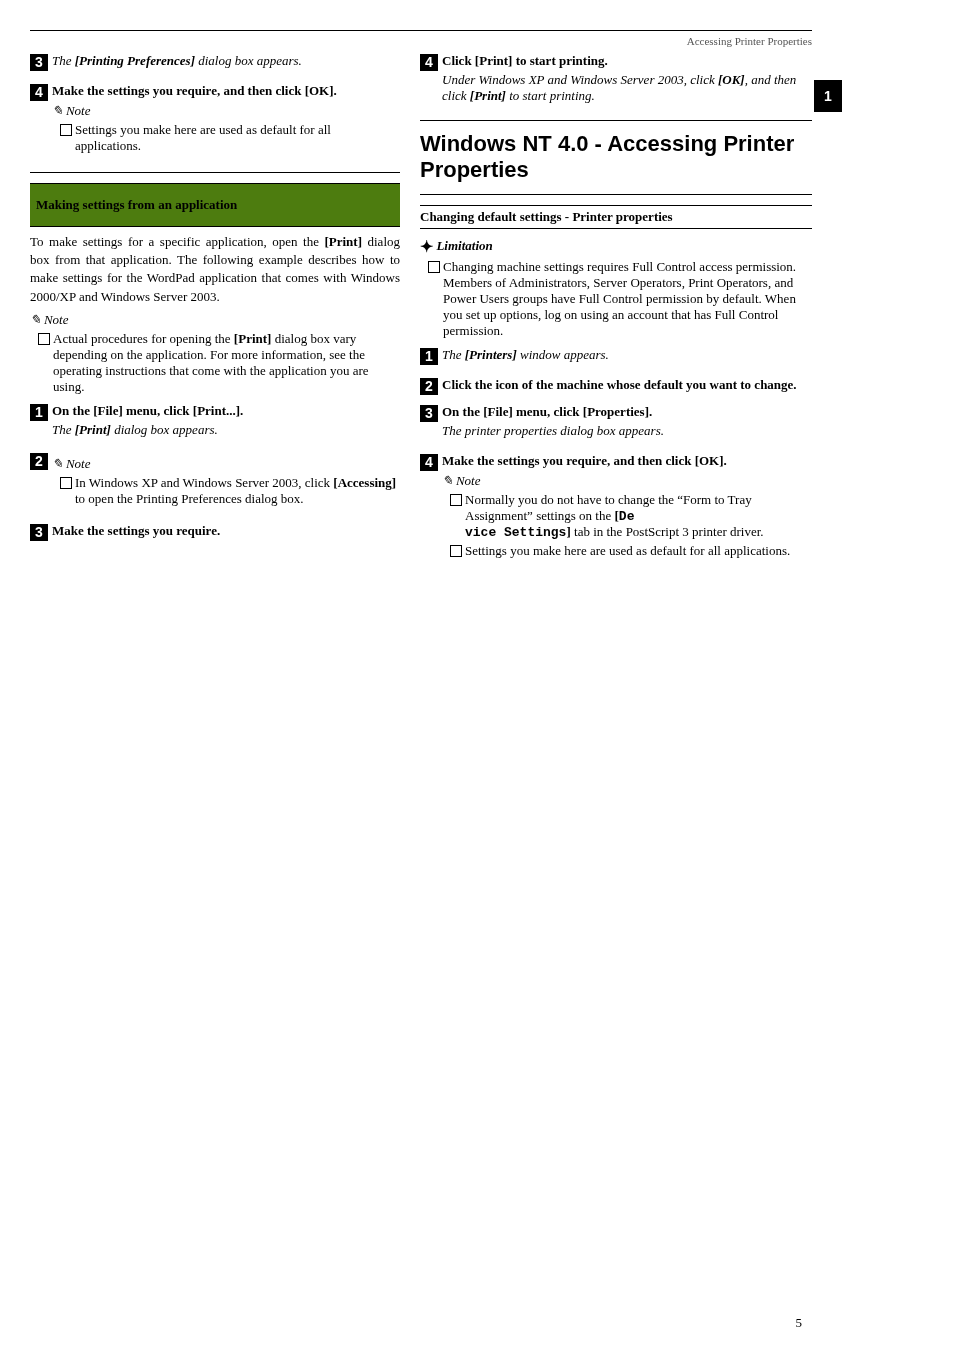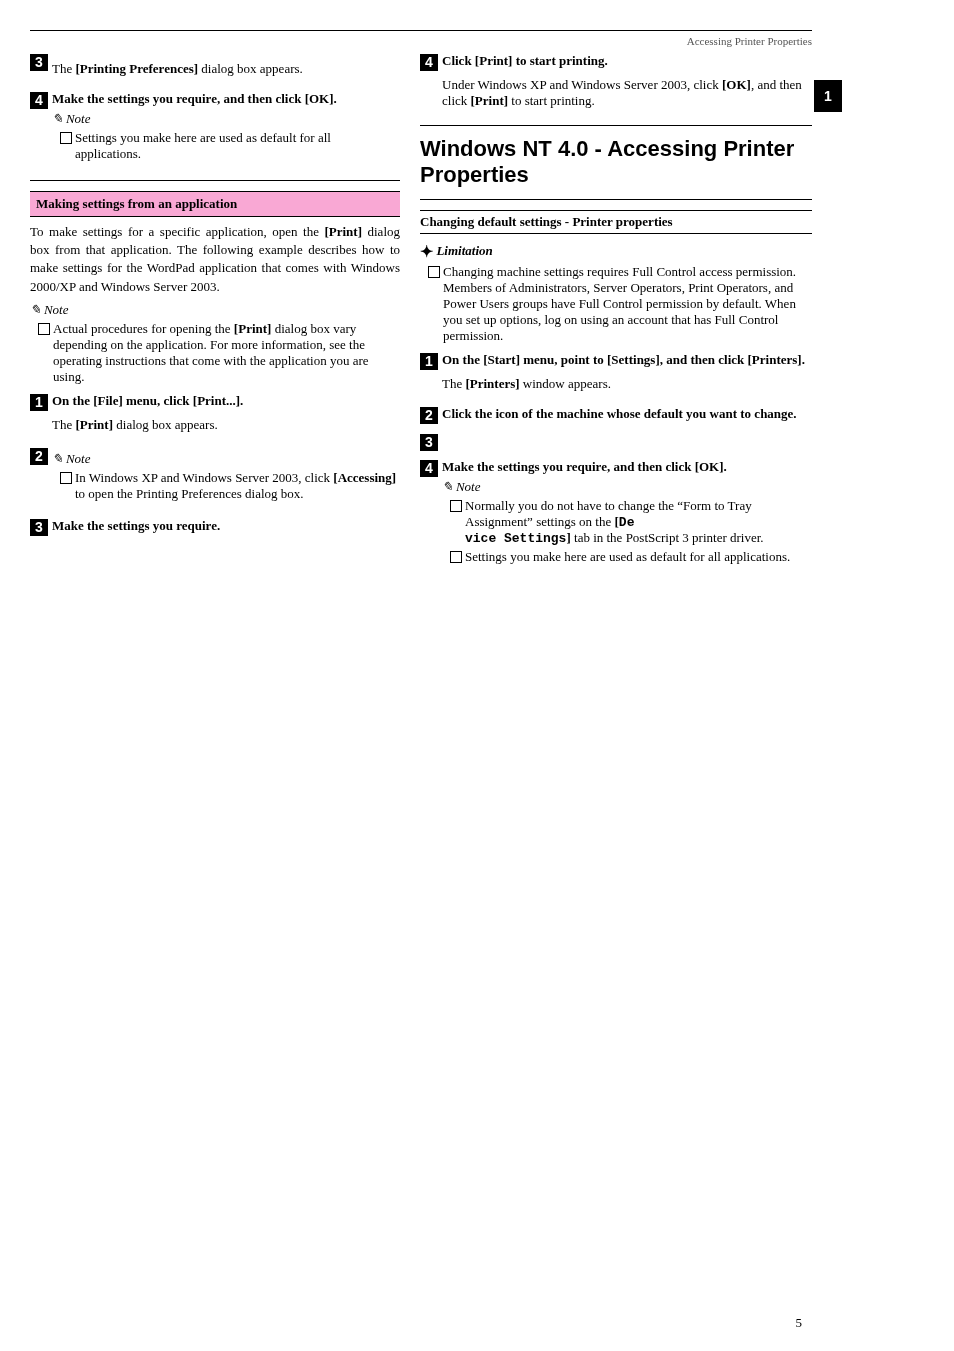--- a/index.html
+++ b/index.html
@@ -91,22 +91,23 @@
       flex: 1;
     }
     .step-content p {
       font-weight: bold;
       font-size: 13px;
       margin-bottom: 3px;
     }
     .step-sub {
       font-weight: normal;
       font-size: 13px;
-      margin-top: 8px;
-      margin-bottom: 6px;
+      margin-top: 0;
+      margin-bottom: 6px;
+      font-style: italic;
     }
 
     
     .note-block {
       margin-bottom: 8px;
       margin-top: 4px;
     }
     .note-title {
       font-style: italic;
       font-size: 13px;
@@ -138,22 +139,22 @@
     
     .section-divider {
       border-top: 1.5px solid #000;
       margin: 10px 0;
     }
 
     
     .section-heading {
       font-weight: bold;
       font-size: 13px;
-      background: #f9a8d4;
-      padding: 4px 6px;
+      background: #4d7c0f;
+      padding: 13px 6px;
       margin-bottom: 6px;
       border-top: 1px solid #000;
       border-bottom: 1px solid #000;
     }
 
     
     .major-heading {
       font-size: 22px;
       font-weight: bold;
       font-family: Arial, sans-serif;
@@ -331,37 +332,40 @@
         </div>
         <div class="note-item">
           <span class="checkbox-icon"></span>
           <span>Changing machine settings requires Full Control access permission. Members of Administrators, Server Operators, Print Operators, and Power Users groups have Full Control permission by default. When you set up options, log on using an account that has Full Control permission.</span>
         </div>
       </div>
 
       <div class="step-block">
         <span class="step-num">1</span>
         <div class="step-content">
-          <p>On the [Start] menu, point to [Settings], and then click [Printers].</p>
           <div class="step-sub">
             The <b>[Printers]</b> window appears.
           </div>
         </div>
       </div>
 
       <div class="step-block">
         <span class="step-num">2</span>
         <div class="step-content">
           <p>Click the icon of the machine whose default you want to change.</p>
         </div>
       </div>
 
       <div class="step-block">
         <span class="step-num">3</span>
         <div class="step-content">
+          <p>On the [File] menu, click [Properties].</p>
+          <div class="step-sub">
+            The printer properties dialog box appears.
+          </div>
         </div>
       </div>
 
       <div class="step-block">
         <span class="step-num">4</span>
         <div class="step-content">
           <p>Make the settings you require, and then click [OK].</p>
           <div class="note-block">
             <div class="note-title">
               <span class="note-icon">✎</span>

